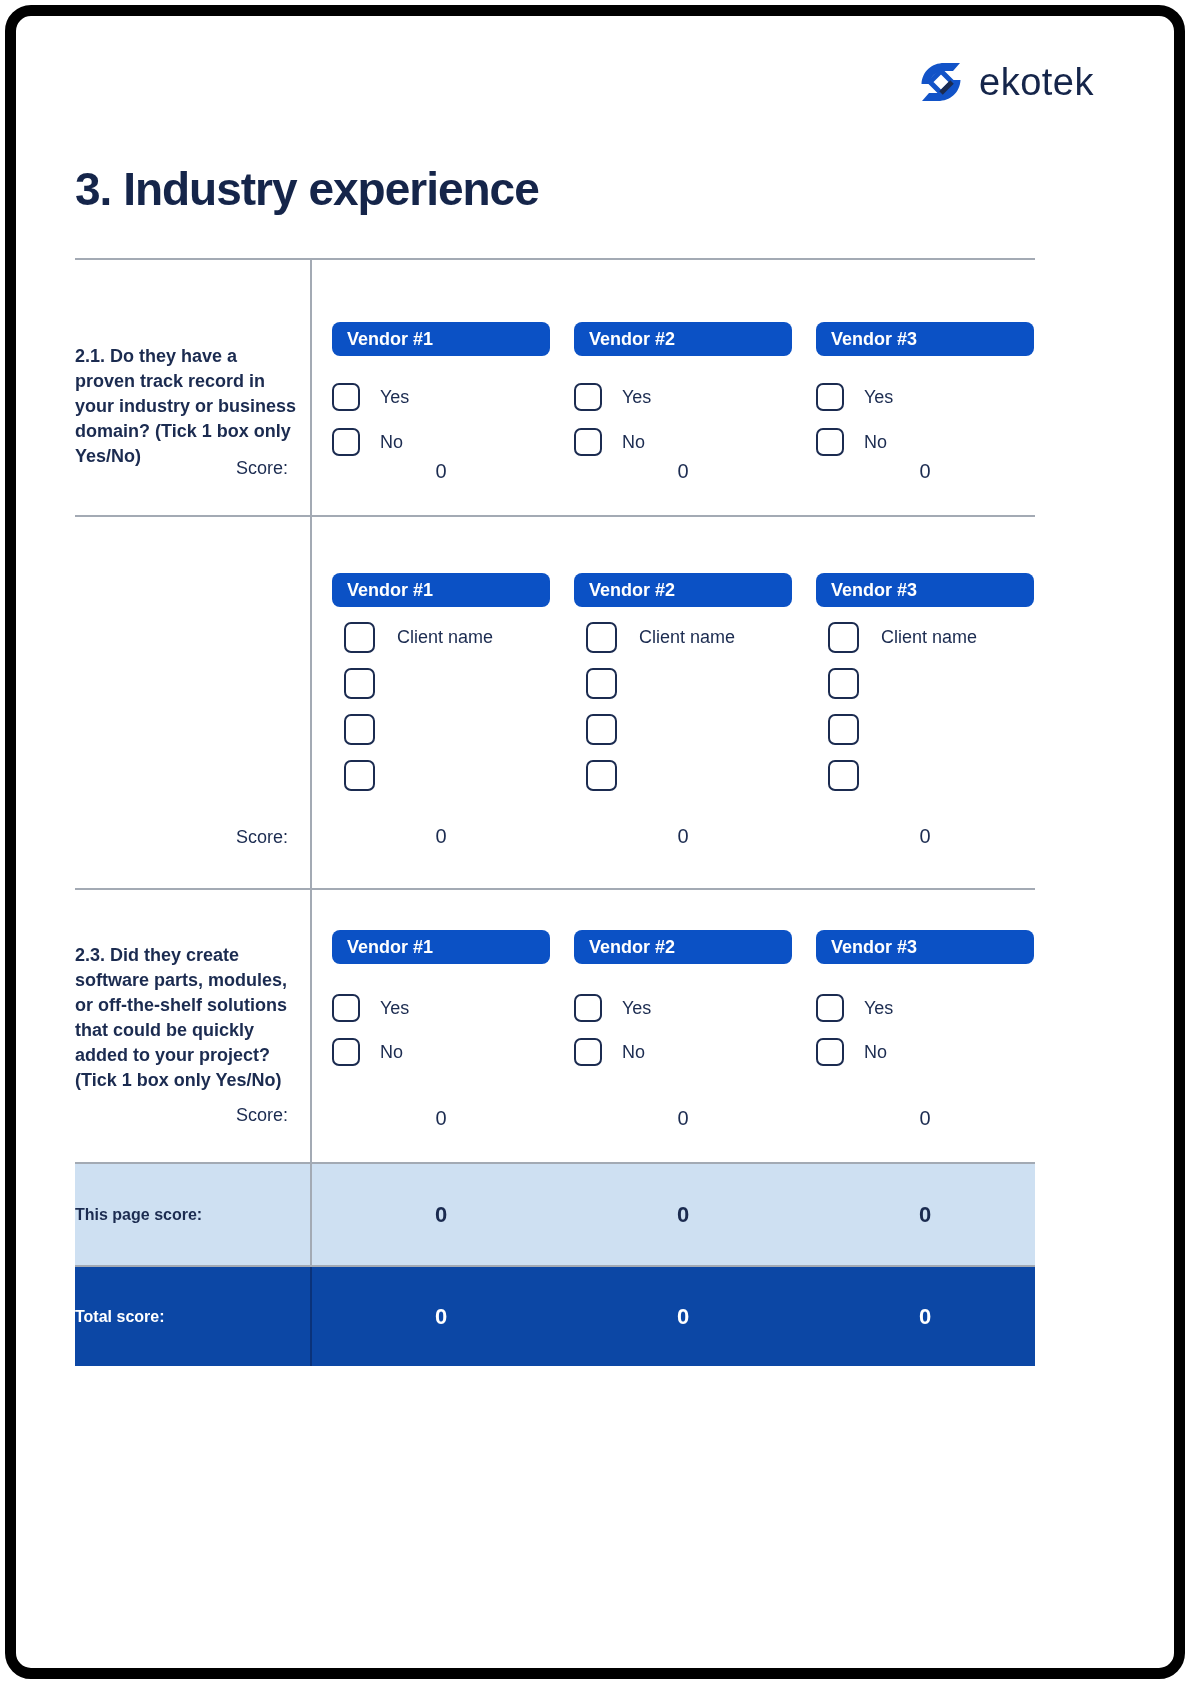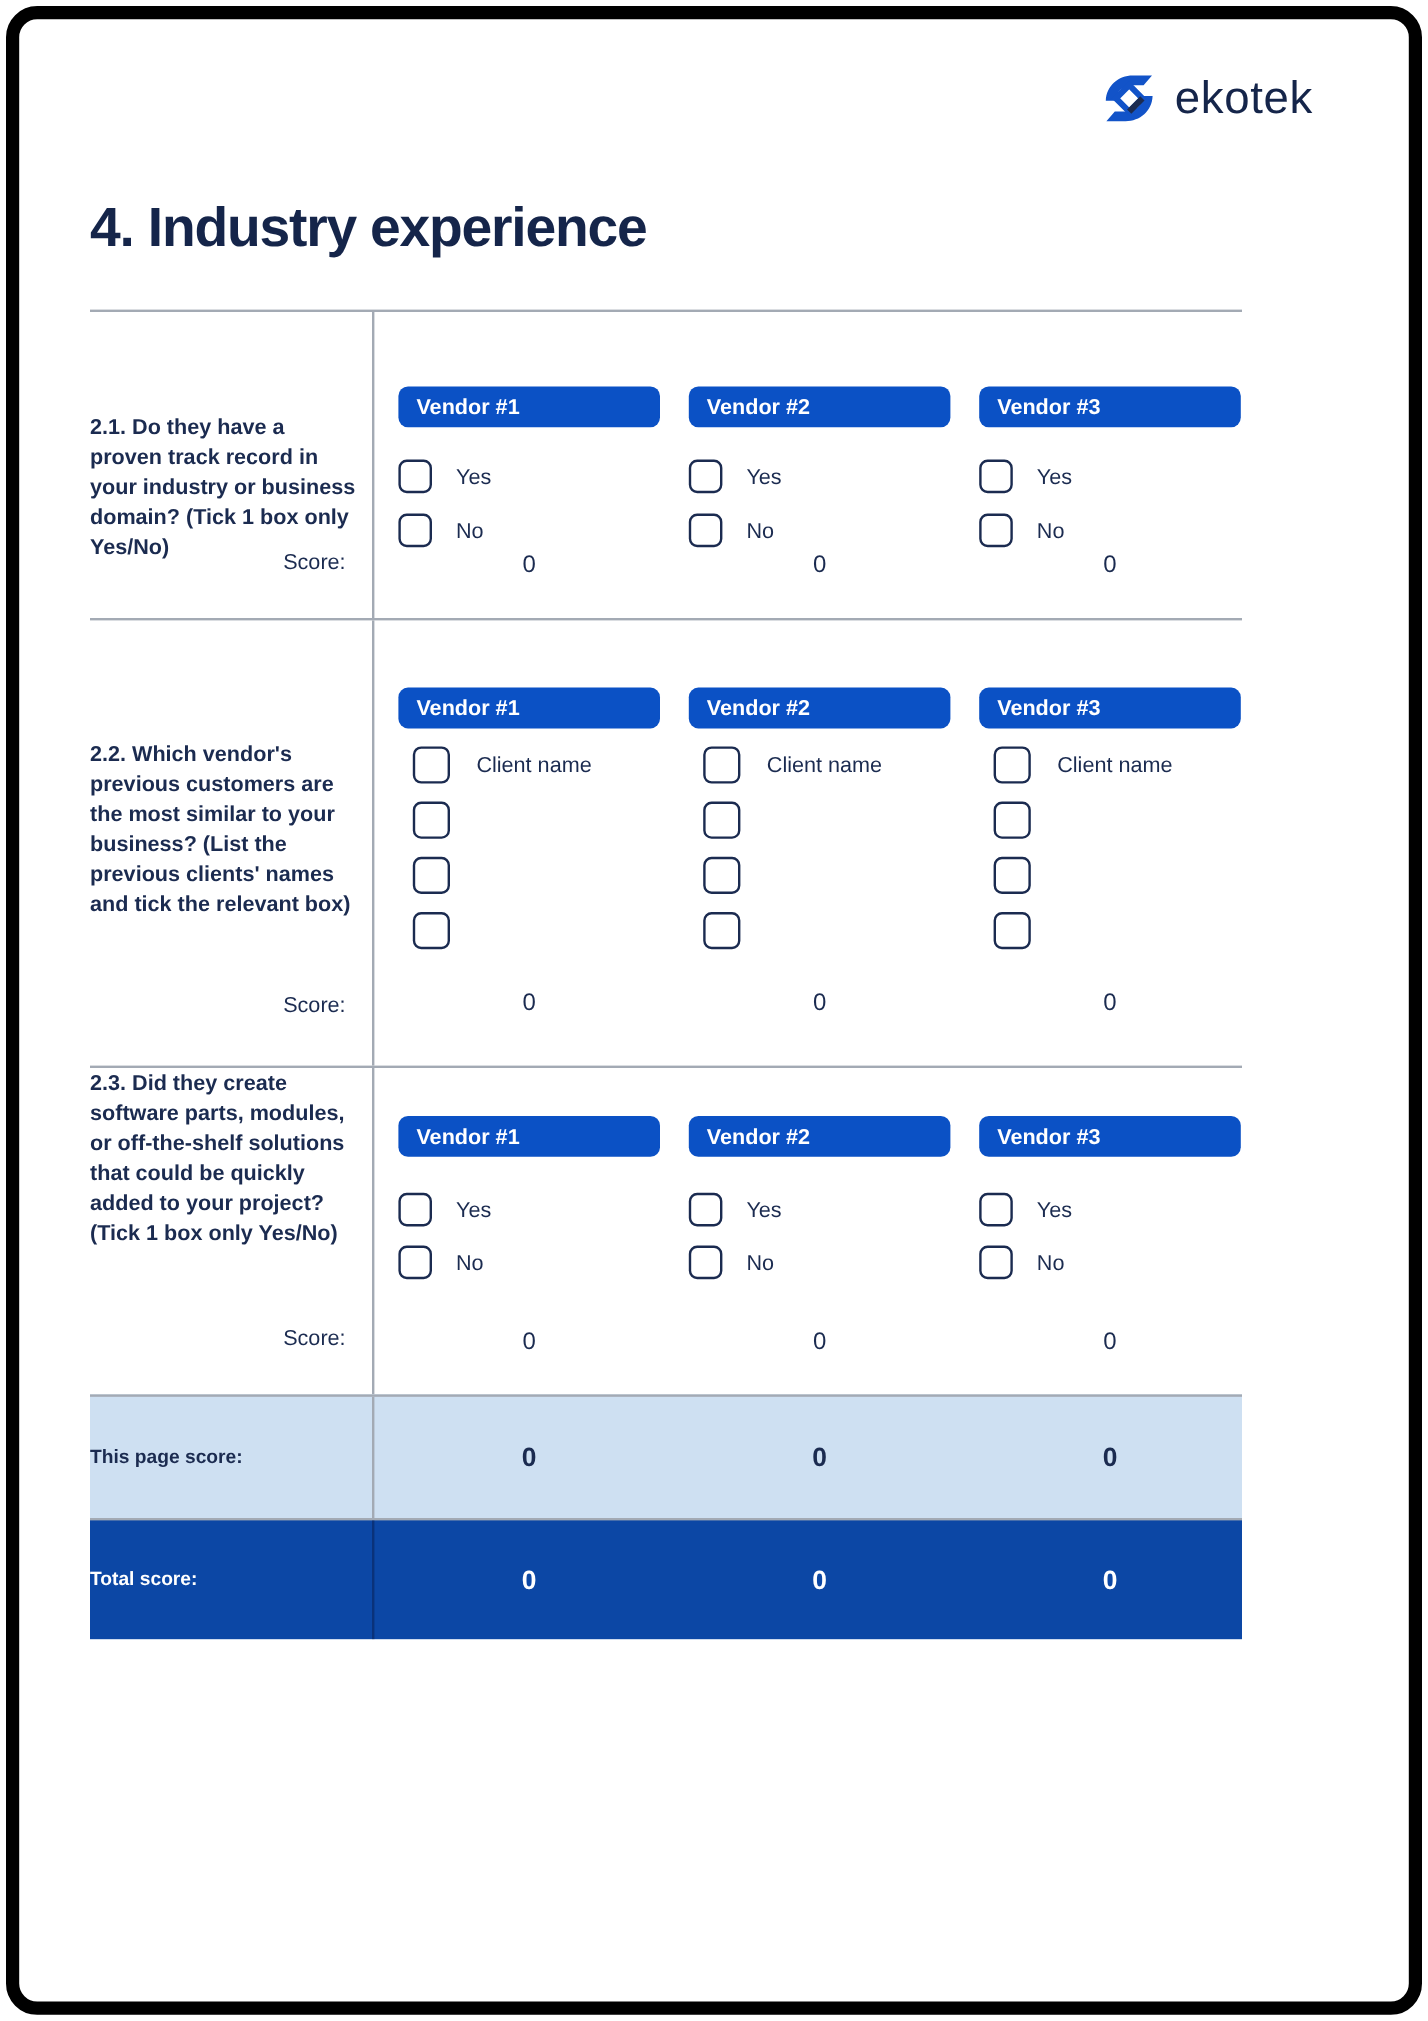--- a/index.html
+++ b/index.html
@@ -67,21 +67,21 @@
   .s1 .opt-row.second{margin-top:17px;}
 
   .s2{height:373px;}
   .s2 .q-cell{padding-top:99px;}
   .s2 .pill{margin-top:56px;}
   .s2 .list-row.first{margin-top:15px;}
   .s2 .list-row + .list-row{margin-top:15px;}
   .s2 .score-label,.s2 .score-val{bottom:40px;}
 
   .s3{height:274px;}
-  .s3 .q-cell{}
+  .s3 .q-cell{padding-top:53px;}
   .s3 .pill{margin-top:40px;}
   .s3 .opt-row.first{margin-top:30px;}
   .s3 .opt-row.second{margin-top:16px;}
 
   
   .summary{height:103px;background:var(--light-blue);align-items:center;}
   .summary .sum-label{font-size:16px;font-weight:bold;}
   .summary .vendors{align-items:center;}
   .summary .sum-val{text-align:center;font-size:22px;font-weight:bold;}
   .total{height:101px;background:var(--total-blue);color:#fff;align-items:center;}
@@ -96,21 +96,21 @@
   <div class="header">
     <div class="logo">
       <svg viewBox="0 0 52 52" aria-hidden="true">
         <path d="M45 7 L38 15 L29 15 C21 15 15 20.5 14.5 28 L6.5 28 C7 15.5 17 7 29 7 Z" fill="#1253C8"></path>
         <path d="M7 45 L14 37 L23 37 C31 37 37 31.5 37.5 24 L45.5 24 C45 36.5 35 45 23 45 Z" fill="#1253C8"></path>
         <path d="M26 15 L37 26 L26 37 L15 26 Z" fill="none" stroke="#1253C8" stroke-width="5"></path>
         <path d="M37 26 L26 37" fill="none" stroke="#1B2B50" stroke-width="5"></path>
       </svg>
       <span class="logo-text">ekotek</span>
     </div>
-    <h1 class="title">4. Industry experience</h1>
+    <h1 class="title">3. Industry experience</h1>
   </div>
 
   <div class="table">
 
     <div class="row s1">
       <div class="q-cell">
         <p class="q-text">2.1. Do they have a proven track record in your industry or business domain? (Tick 1 box only Yes/No)</p>
         <div class="score-label">Score:</div>
       </div>
       <div class="vendors">
@@ -148,21 +148,20 @@
             <div class="cb"></div>
             <span class="opt-label">No</span>
           </div>
           <div class="score-val">0</div>
         </div>
       </div>
     </div>
 
     <div class="row s2">
       <div class="q-cell">
-        <p class="q-text">2.2. Which vendor's previous customers are the most similar to your business? (List the previous clients' names and tick the relevant box)</p>
         <div class="score-label">Score:</div>
       </div>
       <div class="vendors">
         <div class="vcol">
           <div class="pill">Vendor #1</div>
           <div class="list-row first">
             <div class="cb big"></div>
             <span class="opt-label">Client name</span>
           </div>
           <div class="list-row">

